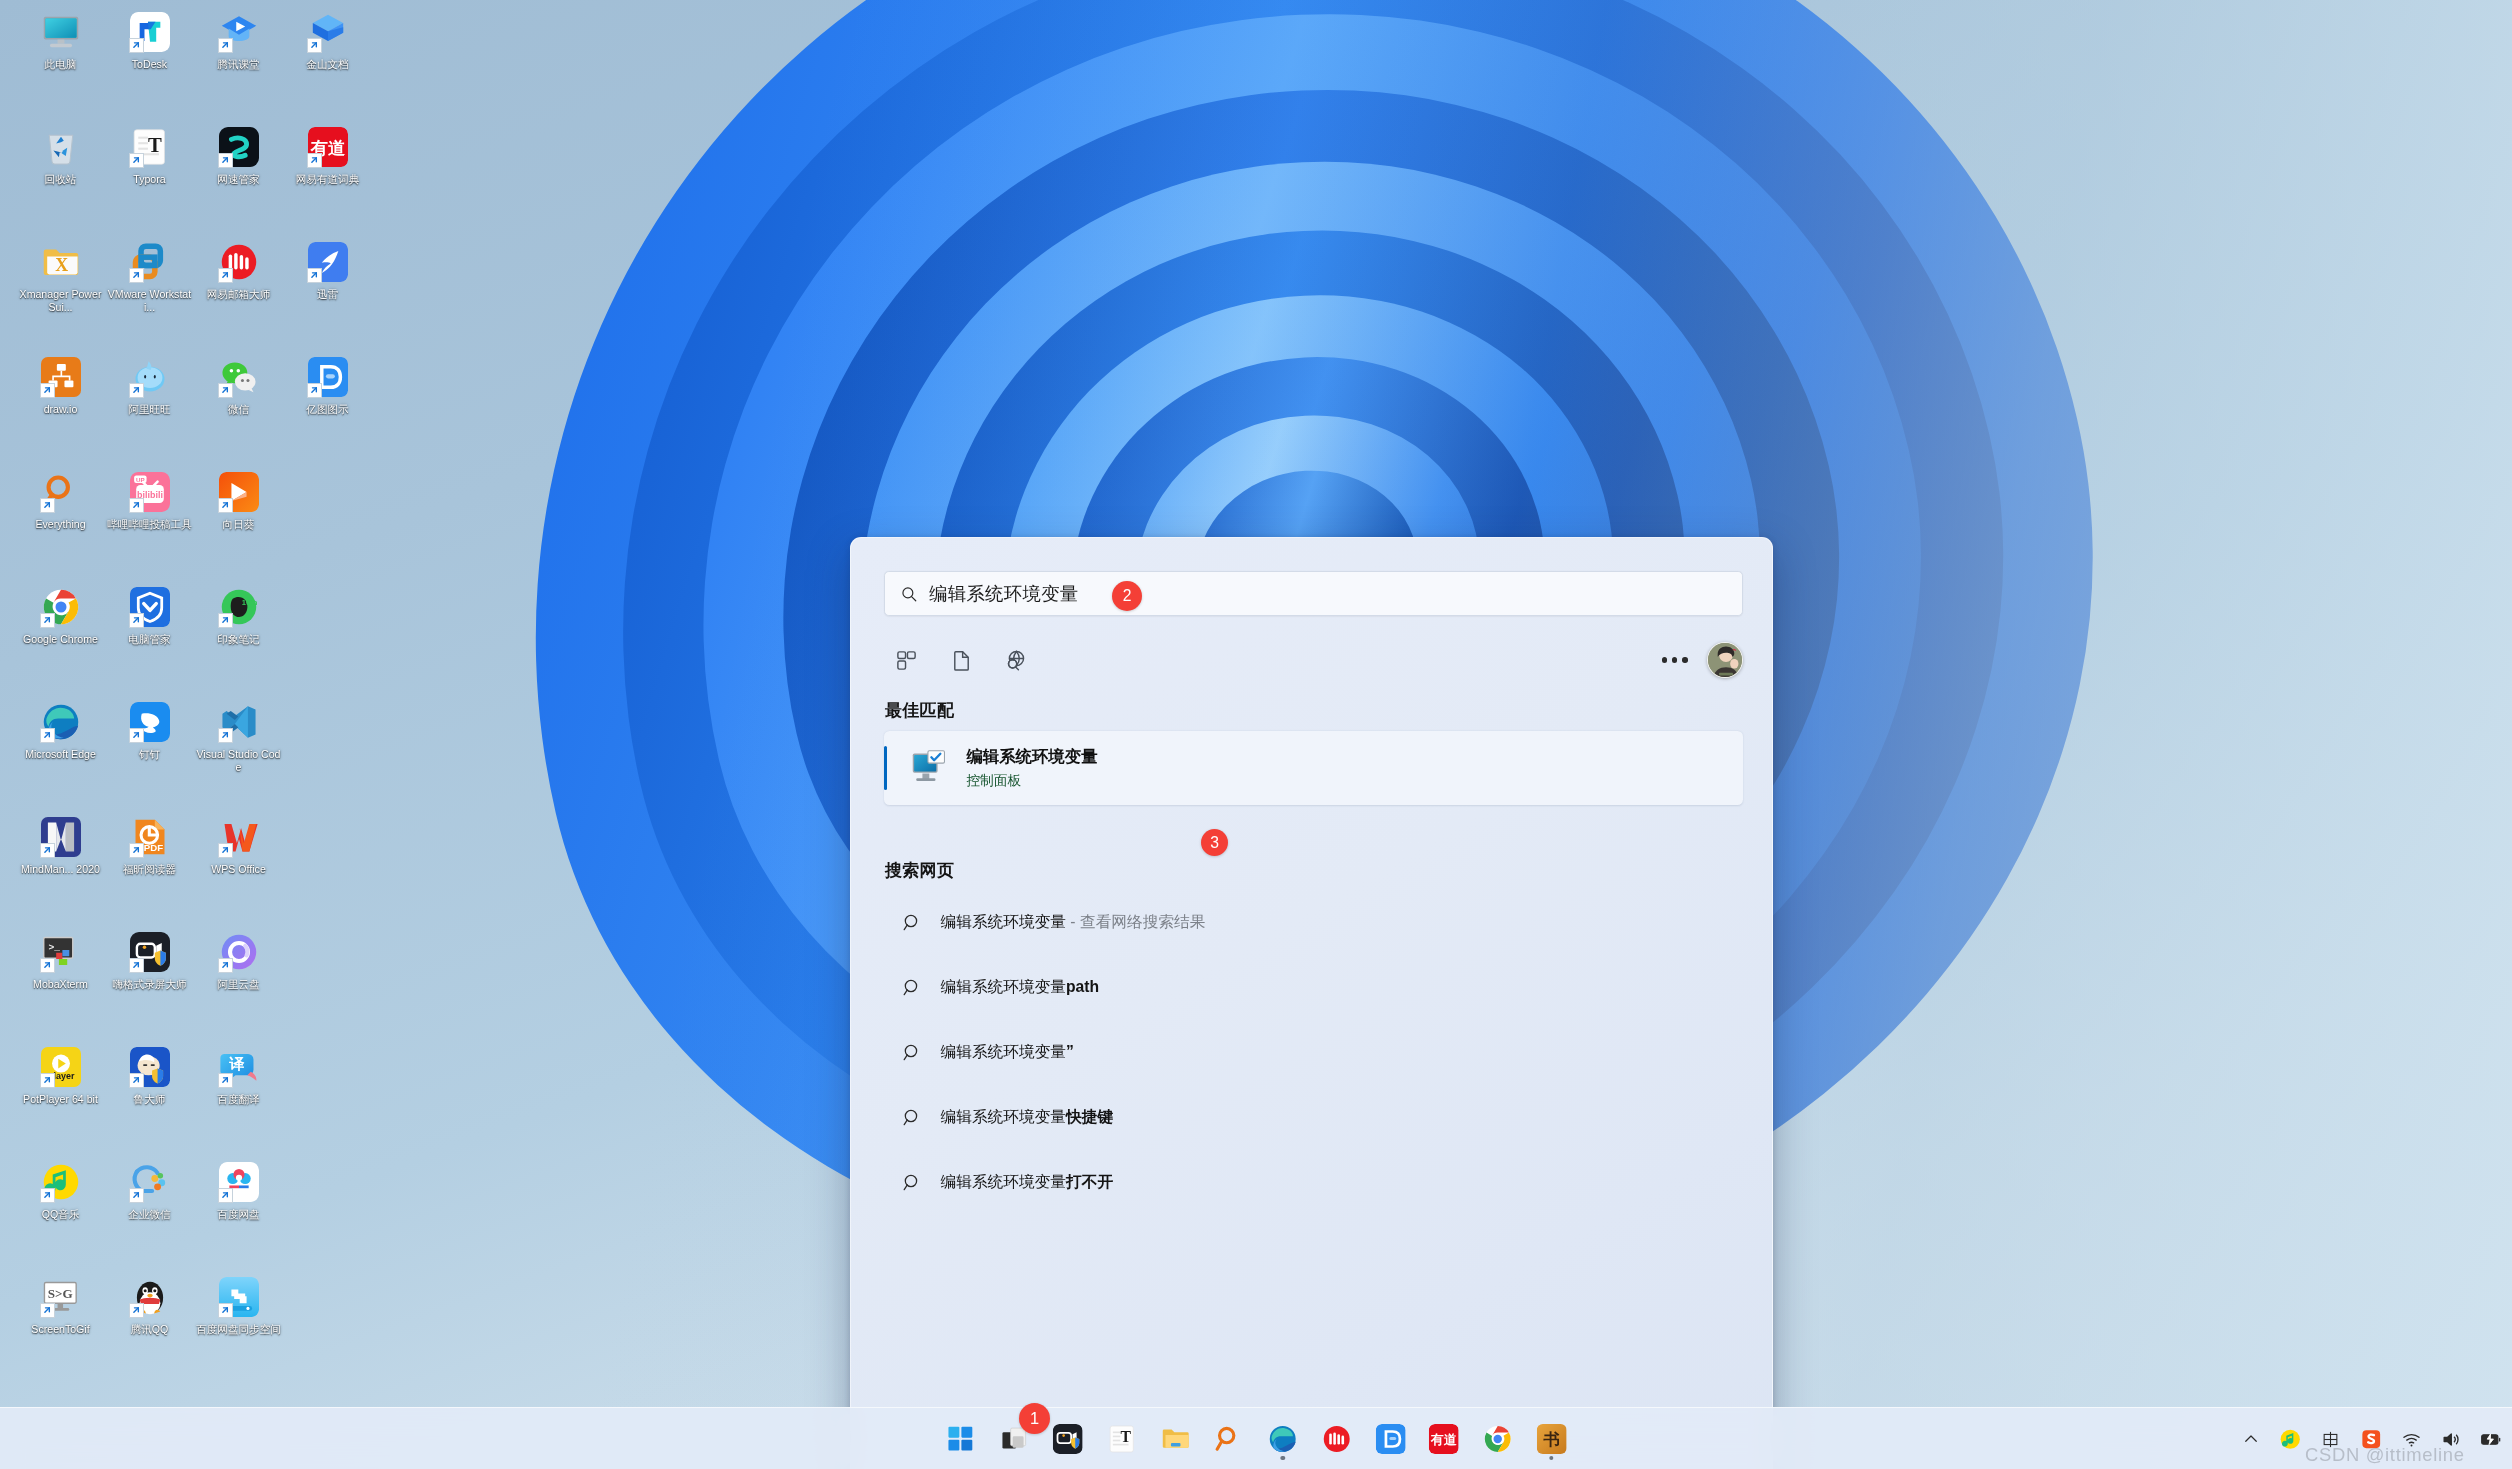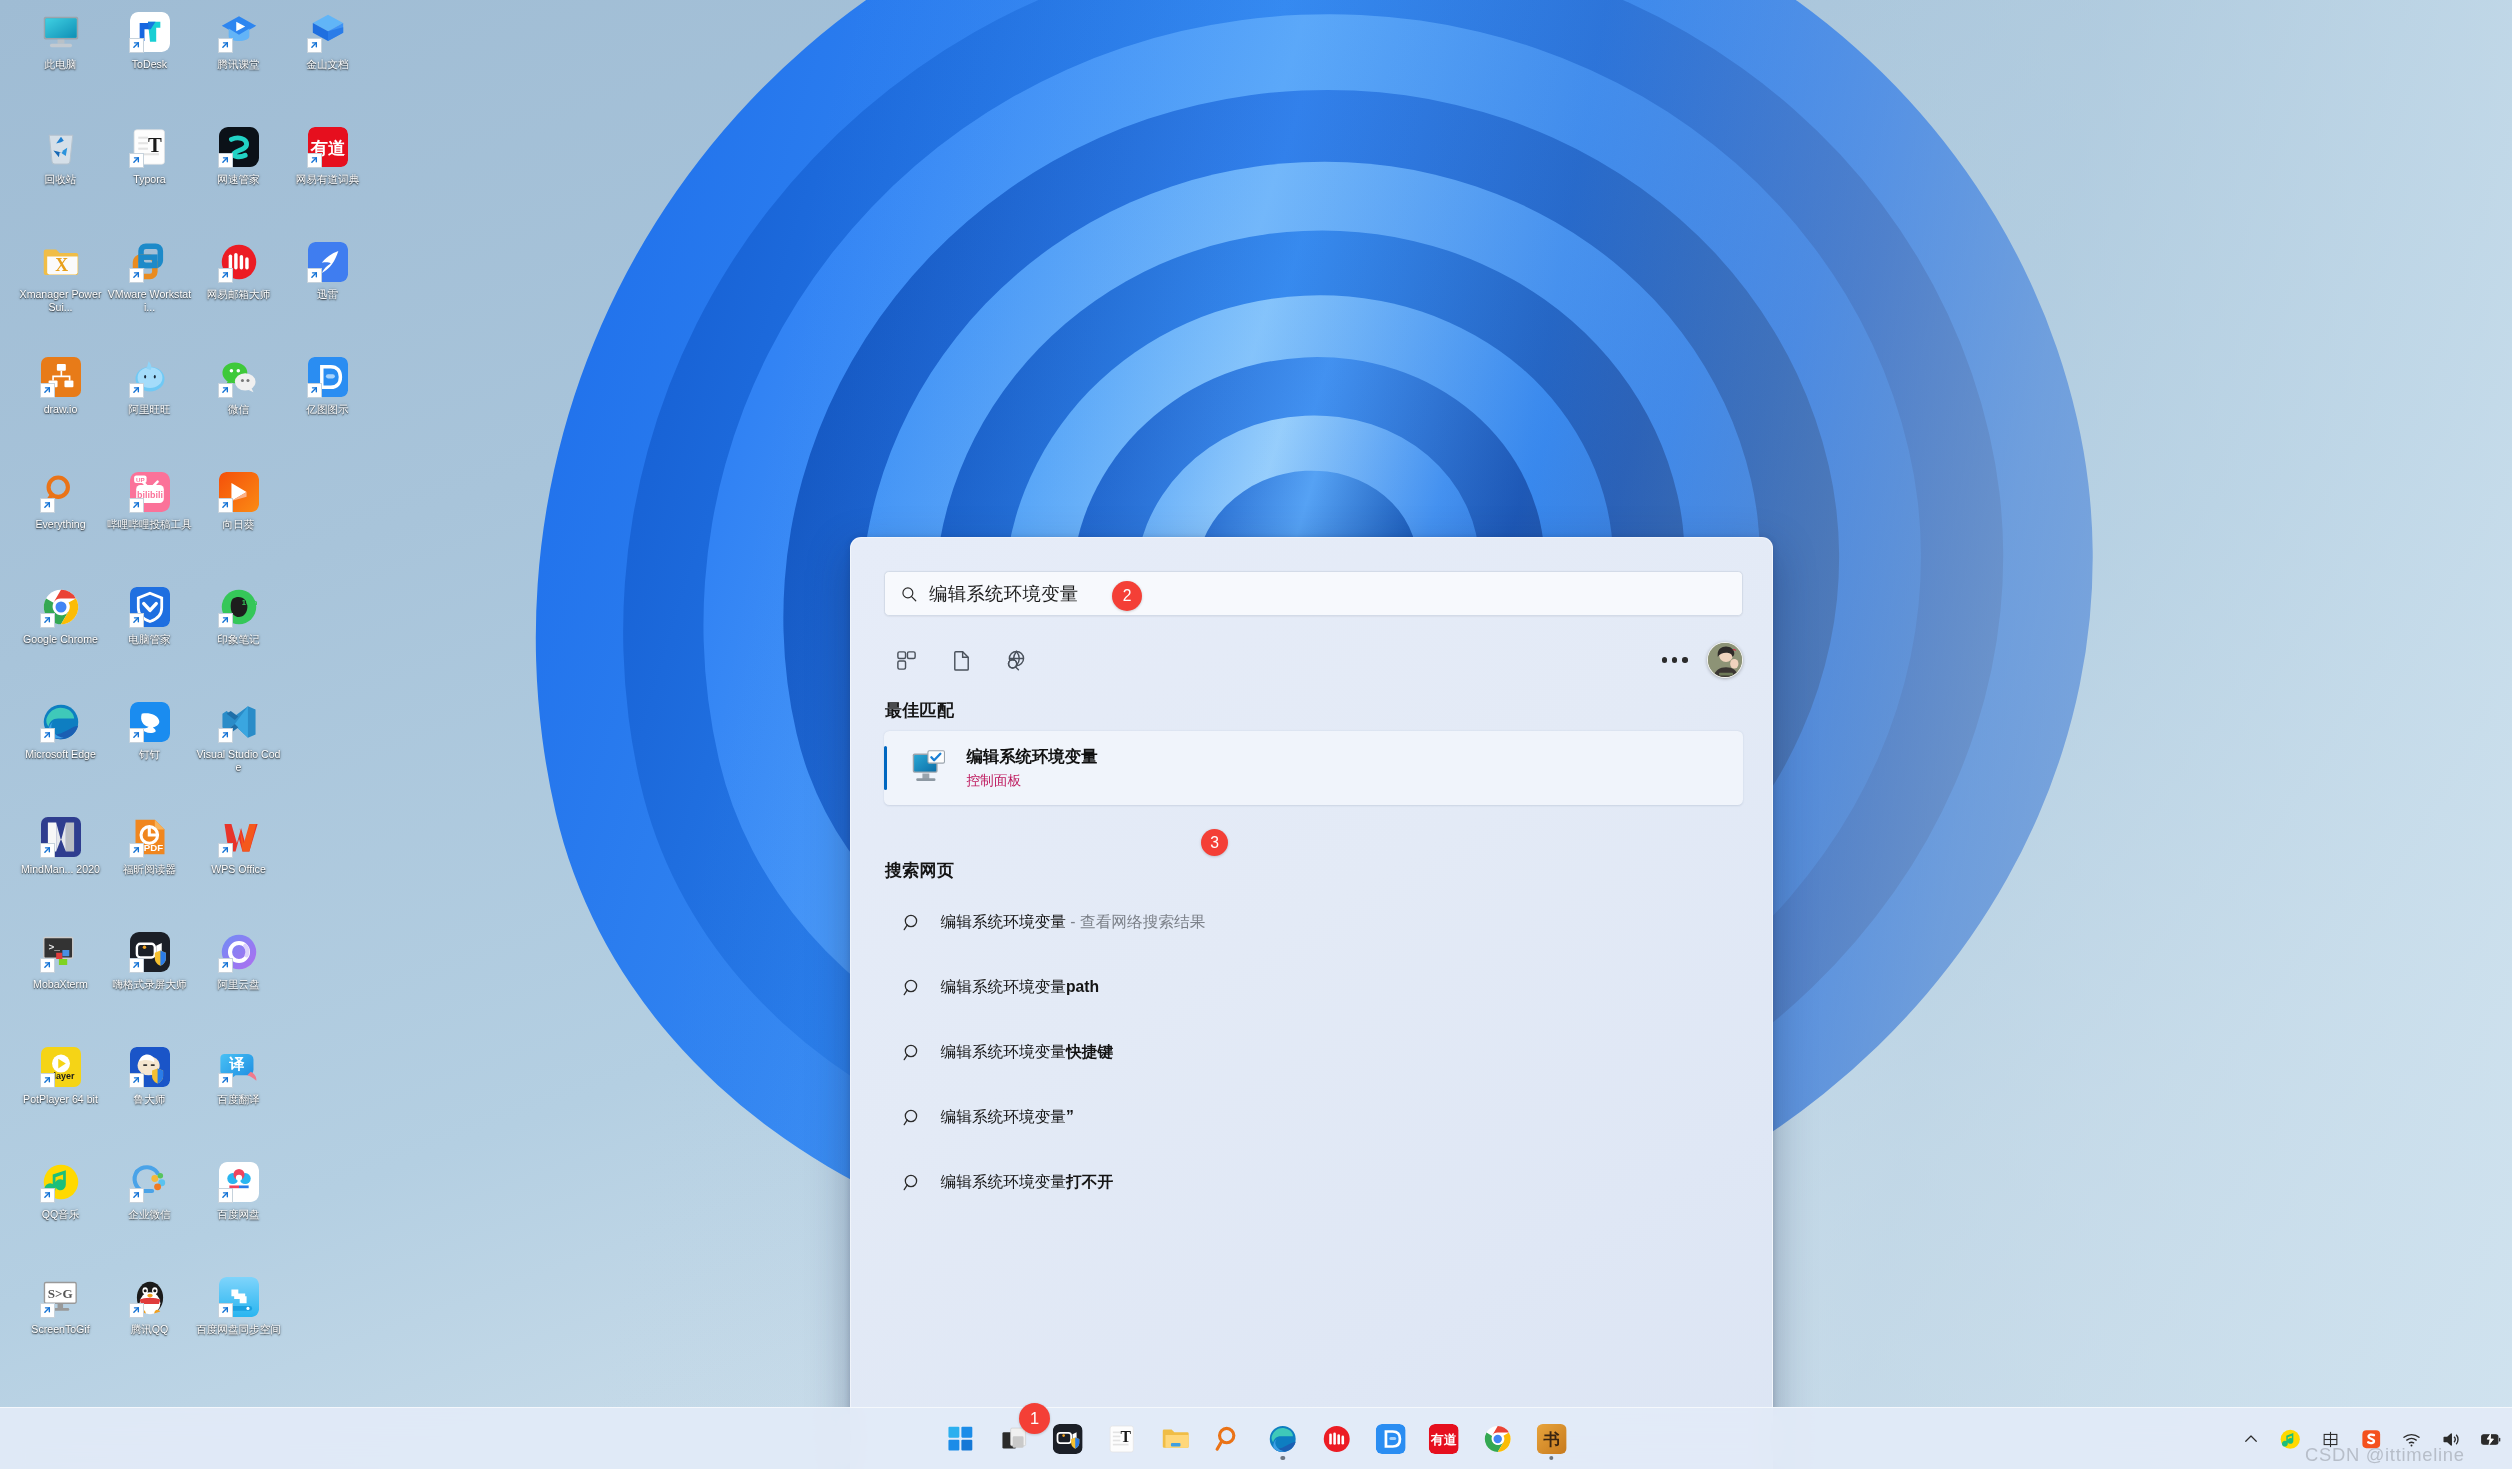--- a/index.html
+++ b/index.html
@@ -156,21 +156,21 @@
     display: flex; align-items: center;
   }
   #best-match .accent {
     position: absolute; left: 0; top: 15px;
     width: 3.4px; height: 44px;
     background: #0067c0; border-radius: 2px;
   }
   #bm-icon { width: 40px; height: 40px; margin-left: 26px; flex:0 0 auto; }
   #bm-text { margin-left: 16.4px; display: flex; flex-direction: column; gap: 4.8px; }
   #bm-title { font-size: 16.4px; font-weight: 700; color: #101010; }
-  #bm-sub   { font-size: 13.7px; color: #be185d; }
+  #bm-sub   { font-size: 13.7px; color: #14532d; }
 
   #web-list {
     position: absolute;
     left: 33px; top: 352px;
     width: 859px;
   }
   .web-row {
     height: 65px;
     display: flex; align-items: center;
     padding-left: 18px;
@@ -1151,28 +1151,28 @@
               <circle cx="10.5" cy="10.5" r="6.6"></circle>
               <line x1="6.2" y1="15.1" x2="2.6" y2="20.6" stroke-linecap="round"></line>
             </svg></span>
           <span class="w-text"><span>编辑系统环境变量</span><b>path</b></span>
         </div>
         <div class="web-row">
           <span class="w-icon"><svg viewBox="0 0 24 24" fill="none" stroke="#2b2b2b" stroke-width="1.5">
               <circle cx="10.5" cy="10.5" r="6.6"></circle>
               <line x1="6.2" y1="15.1" x2="2.6" y2="20.6" stroke-linecap="round"></line>
             </svg></span>
-          <span class="w-text"><span>编辑系统环境变量</span><b>快捷键</b></span>
+          <span class="w-text"><span>编辑系统环境变量</span><b>”</b></span>
         </div>
         <div class="web-row">
           <span class="w-icon"><svg viewBox="0 0 24 24" fill="none" stroke="#2b2b2b" stroke-width="1.5">
               <circle cx="10.5" cy="10.5" r="6.6"></circle>
               <line x1="6.2" y1="15.1" x2="2.6" y2="20.6" stroke-linecap="round"></line>
             </svg></span>
-          <span class="w-text"><span>编辑系统环境变量</span><b>”</b></span>
+          <span class="w-text"><span>编辑系统环境变量</span><b>快捷键</b></span>
         </div>
         <div class="web-row">
           <span class="w-icon"><svg viewBox="0 0 24 24" fill="none" stroke="#2b2b2b" stroke-width="1.5">
               <circle cx="10.5" cy="10.5" r="6.6"></circle>
               <line x1="6.2" y1="15.1" x2="2.6" y2="20.6" stroke-linecap="round"></line>
             </svg></span>
           <span class="w-text"><span>编辑系统环境变量</span><b>打不开</b></span>
         </div>
       </div>
   </div>

